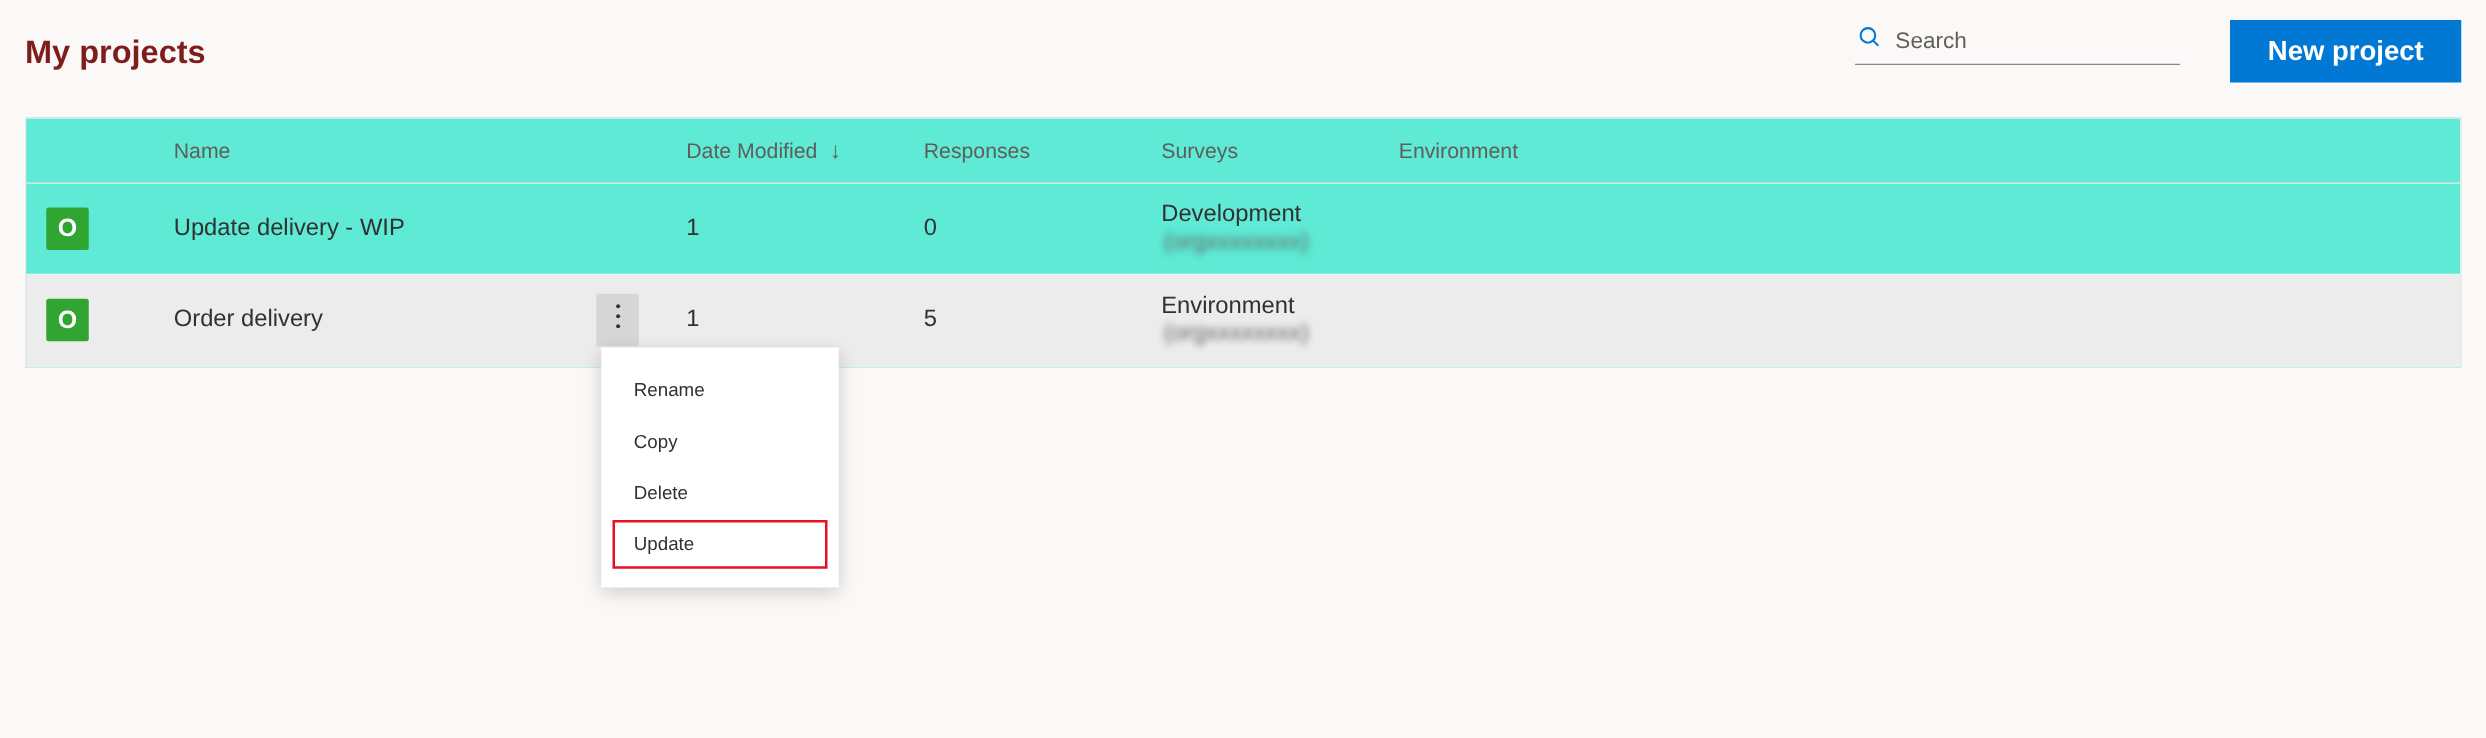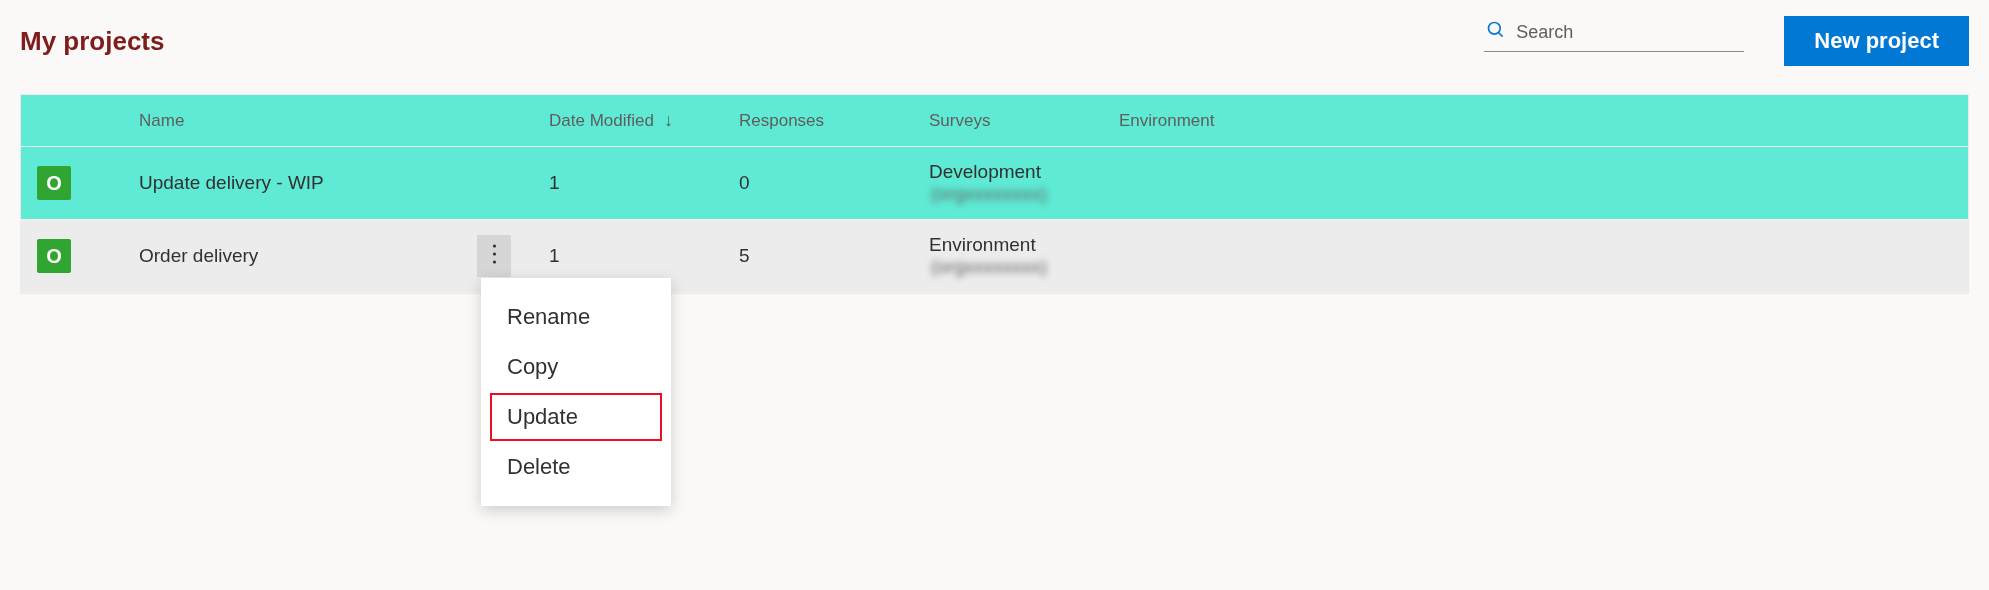--- a/index.html
+++ b/index.html
@@ -102,21 +102,21 @@
   .context-menu {
     position:absolute;
     background:#fff;
     box-shadow: 0 4px 14px rgba(0,0,0,0.18);
     width: 190px;
     z-index: 100;
     padding: 6px 0;
   }
   .context-menu .menu-item {
     padding: 12px 18px;
-    font-size: 22px;
+    font-size: 15px;
     color:#323130;
     cursor:pointer;
   }
   .context-menu .menu-item.highlighted {
     outline: 2px solid #e81123;
     outline-offset: -3px;
   }
 </style>
 </head>
 <body>
@@ -191,18 +191,18 @@
     <div>1</div>
     <div>5</div>
     <div class="env-cell">
       <span class="env-name">Environment</span>
       <span class="env-org">(orgxxxxxxxx)</span>
     </div>
 
     <div class="context-menu" style="left:460px; top:58px;">
       <div class="menu-item">Rename</div>
       <div class="menu-item">Copy</div>
+      <div class="menu-item">Delete</div>
       <div class="menu-item highlighted">Update</div>
-      <div class="menu-item">Delete</div>
     </div>
   </div>
 
 </div>
 
 </body></html>

